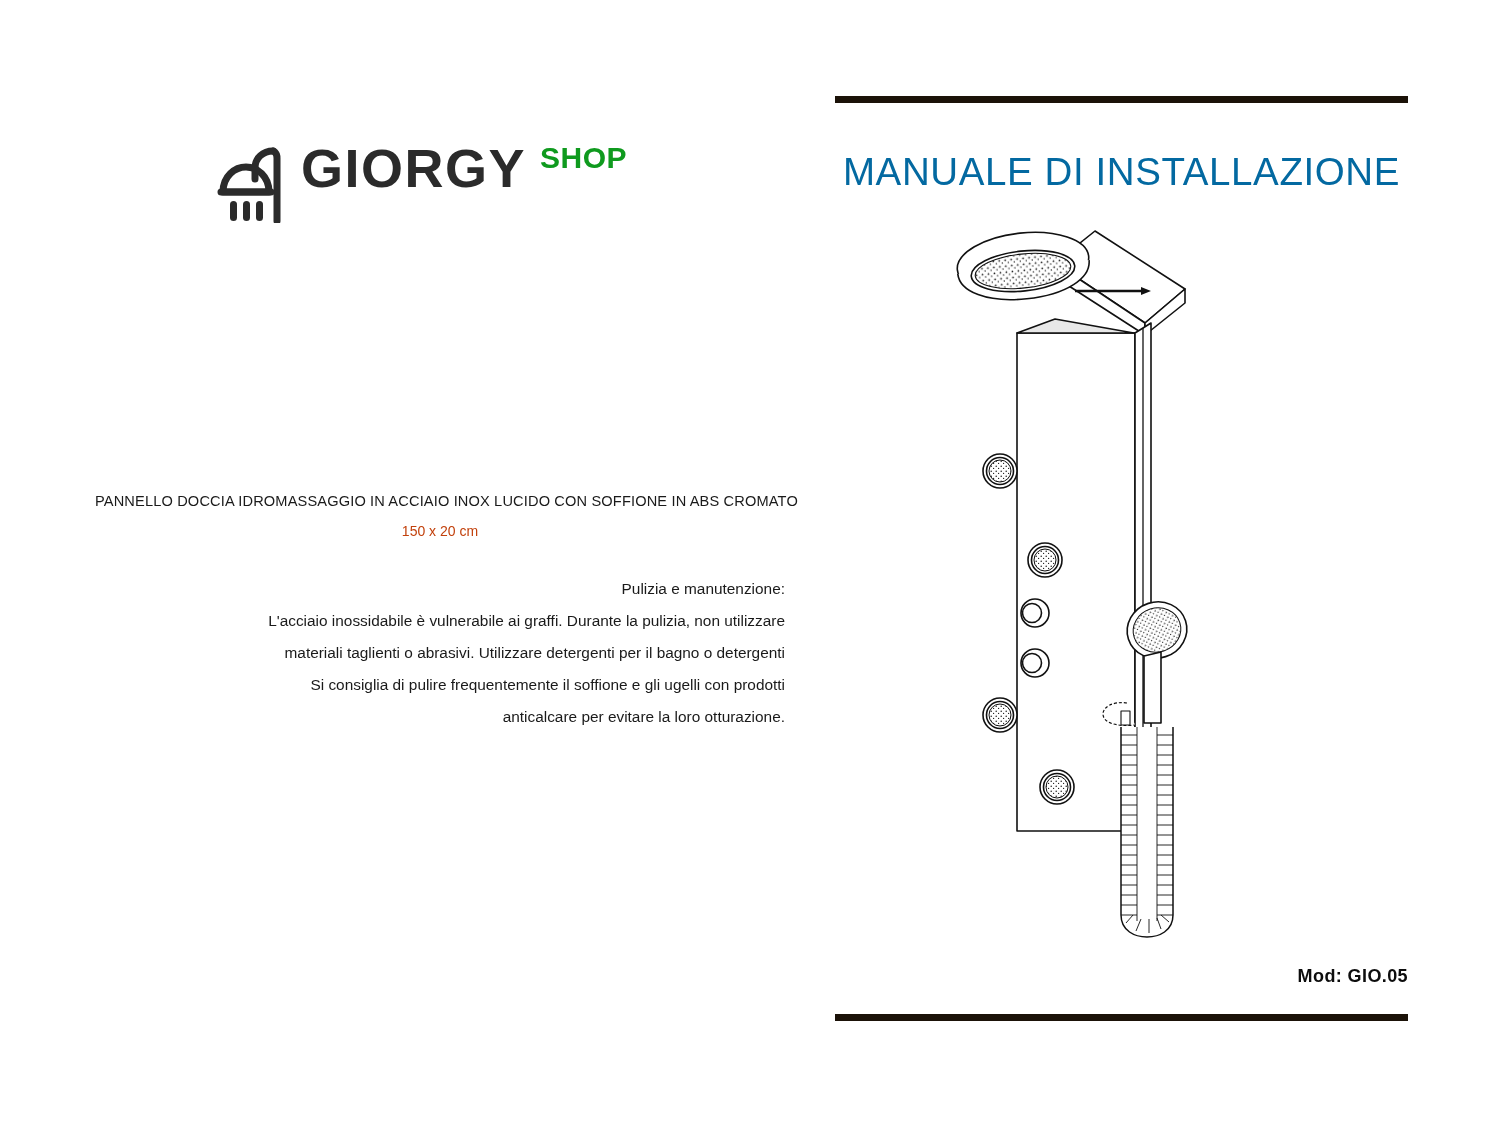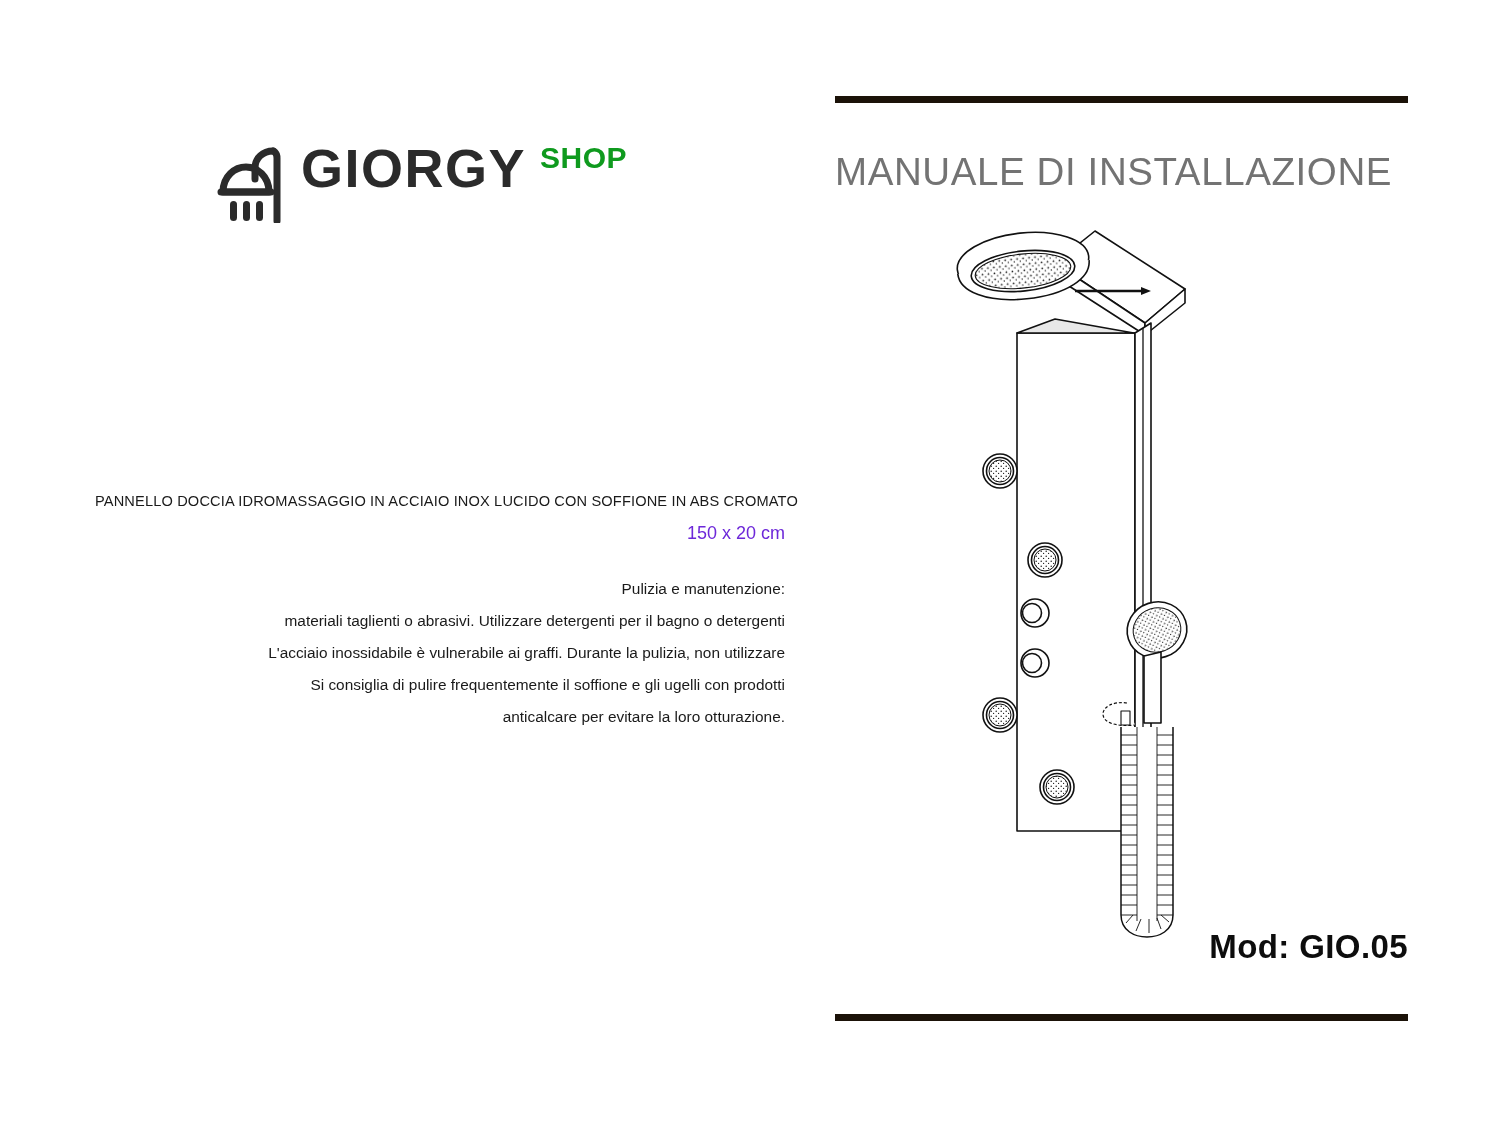--- a/index.html
+++ b/index.html
@@ -39,32 +39,32 @@
     font-weight:700;
     letter-spacing:0.5px;
     line-height:1;
     margin-bottom:19px;
     font-family:"Liberation Sans", sans-serif;
   }
 
   .product-block{
     position:absolute;
     left:0;top:395px;width:690px;
-    text-align:right;
+    text-align:center;
   }
   .product-title{
     font-size:14.6px;
     letter-spacing:0.15px;
     color:#1a1a1a;
     line-height:1.6;
     white-space:nowrap;
   }
   .product-size{
-    font-size:18px;
-    color:#6d28d9;
+    font-size:14px;
+    color:#c2410c;
     margin-top:10px;
   }
 
   .care-block{
     position:absolute;
     left:0;top:478px;width:690px;
     text-align:right;
   }
   .care-line{
     font-size:15.4px;
@@ -82,32 +82,32 @@
     position:absolute;
     left:0;width:573px;height:7px;
     background:#1b1208;
   }
   .rule-top{top:6px;}
   .rule-bottom{top:924px;}
 
   .manual-title{
     position:absolute;
     left:0;top:60px;width:573px;
-    text-align:left;
+    text-align:center;
     font-size:38.5px;
     letter-spacing:0.6px;
-    color:#737373;
+    color:#0369a1;
     font-weight:400;
     font-family:"Liberation Sans", sans-serif;
   }
 
   .model-label{
     position:absolute;
-    right:0;top:838px;
-    font-size:33px;
+    right:0;top:876px;
+    font-size:18px;
     font-weight:700;
     letter-spacing:0.4px;
     color:#0d0d0d;
   }
 
   .drawing{
     position:absolute;
     left:110px;top:125px;
     width:300px;height:740px;
   }
@@ -135,22 +135,22 @@
       <span class="brand-shop" style="color:#0f9a1e">SHOP</span>
     </div>
 
     <div class="product-block">
       <div class="product-title">PANNELLO DOCCIA IDROMASSAGGIO IN ACCIAIO INOX LUCIDO CON SOFFIONE IN ABS CROMATO</div>
       <div class="product-size">150 x 20 cm</div>
     </div>
 
     <div class="care-block">
       <div class="care-line">Pulizia e manutenzione:</div>
+      <div class="care-line">L'acciaio inossidabile è vulnerabile ai graffi. Durante la pulizia, non utilizzare</div>
       <div class="care-line">materiali taglienti o abrasivi. Utilizzare detergenti per il bagno o detergenti</div>
-      <div class="care-line">L'acciaio inossidabile è vulnerabile ai graffi. Durante la pulizia, non utilizzare</div>
       <div class="care-line">Si consiglia di pulire frequentemente il soffione e gli ugelli con prodotti</div>
       <div class="care-line">anticalcare per evitare la loro otturazione.</div>
     </div>
   </div>
 
   <div class="right-panel">
 
     <div class="rule rule-top"></div>
 
     <div class="manual-title">MANUALE DI INSTALLAZIONE</div>

